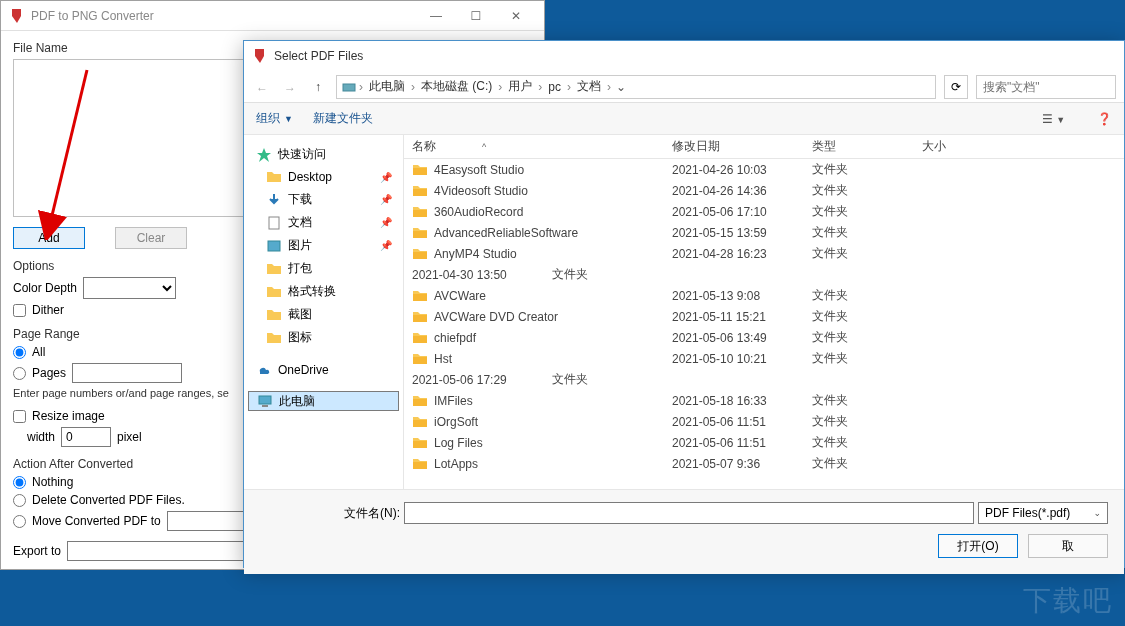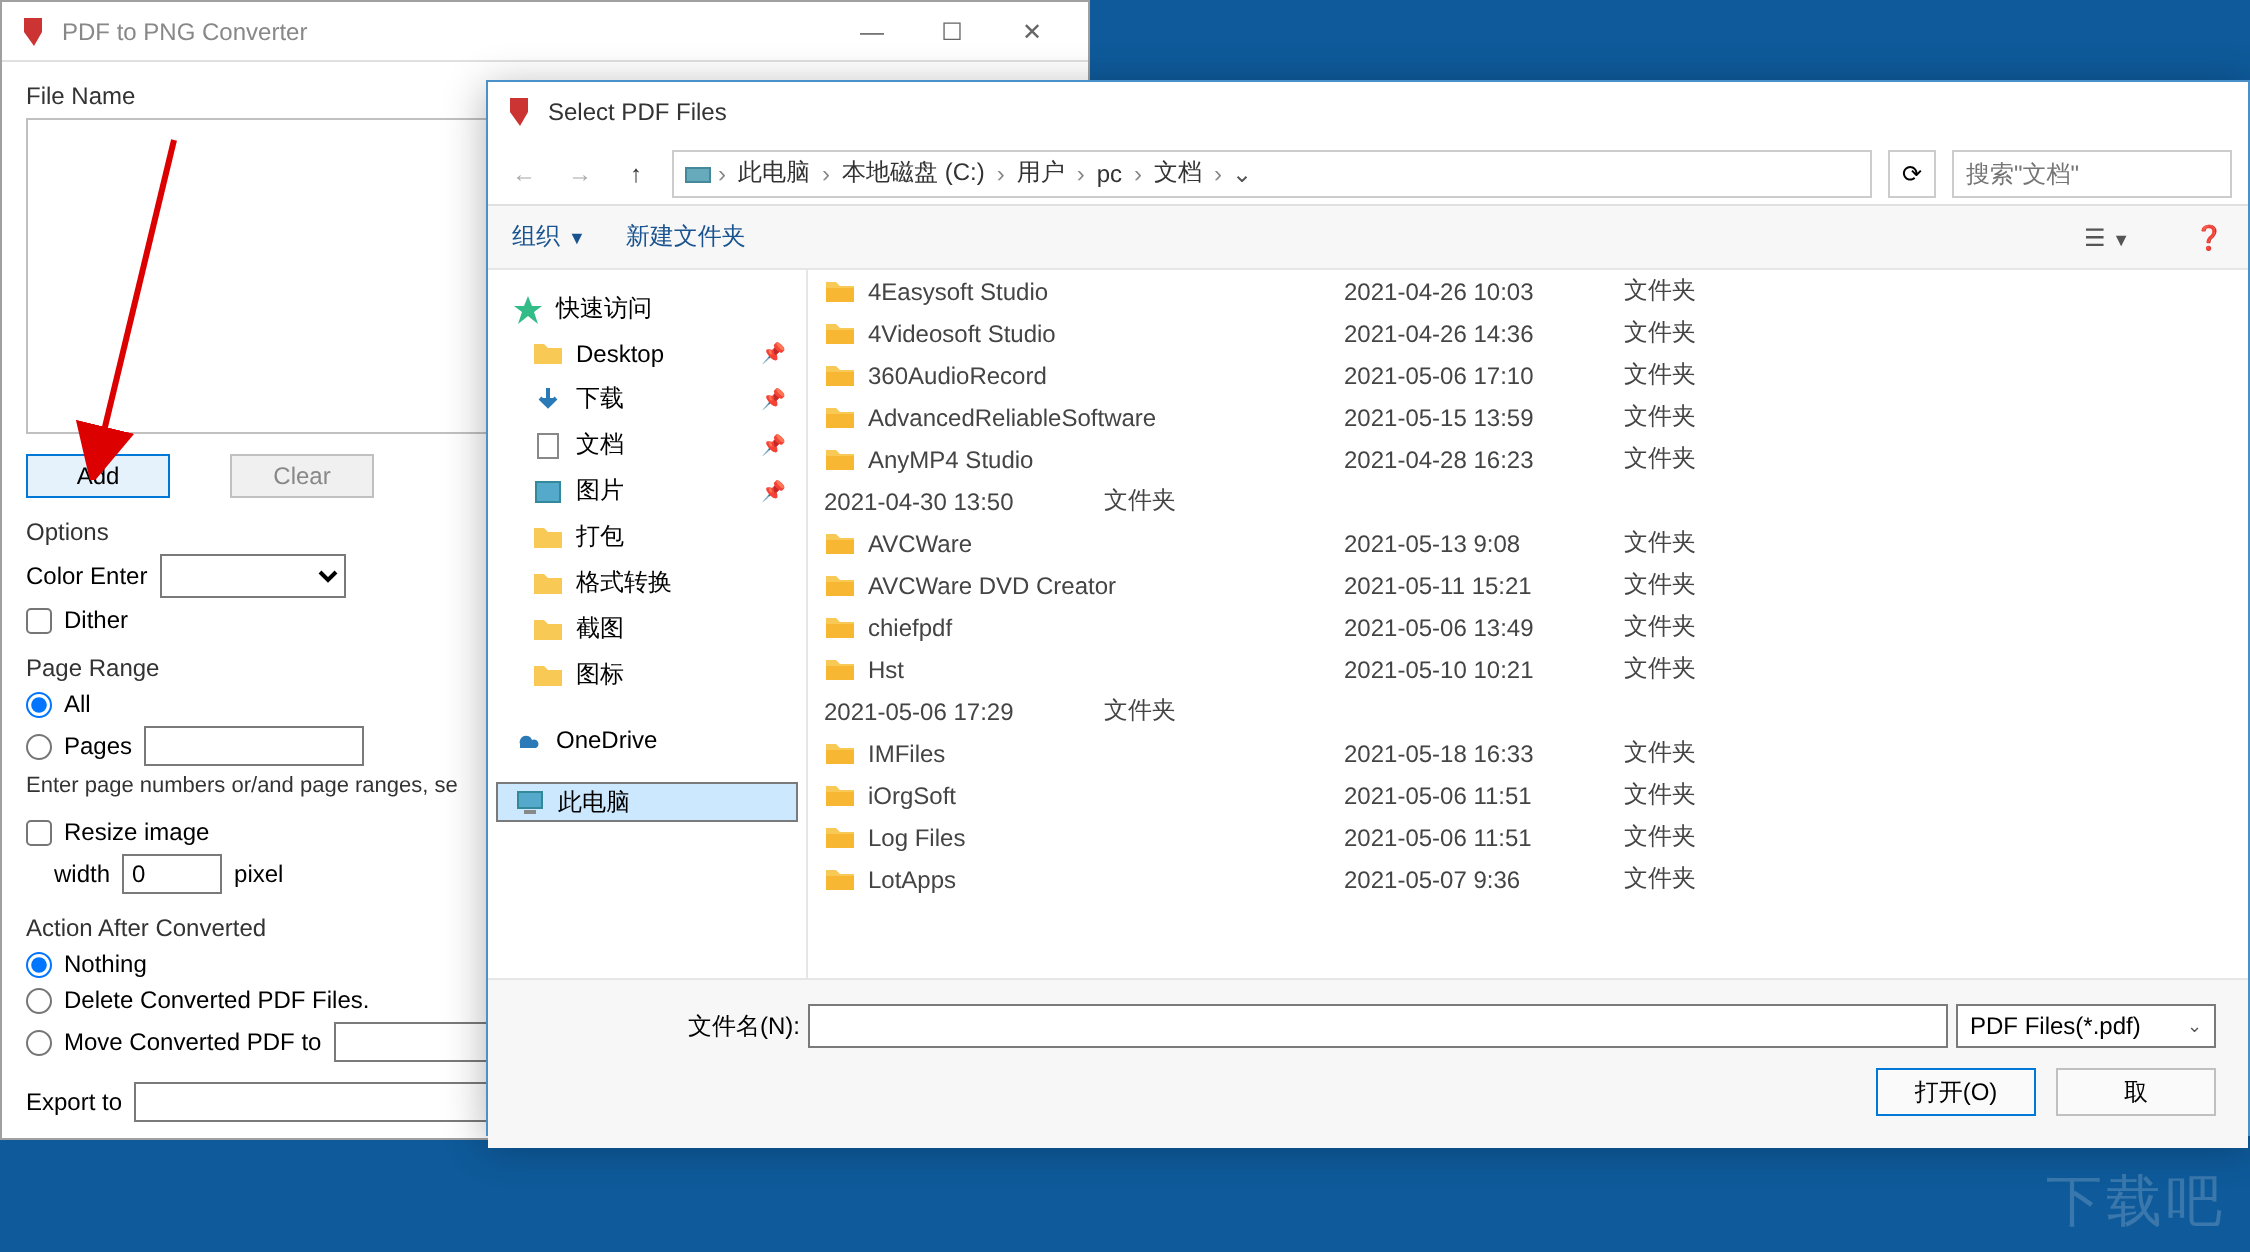--- a/index.html
+++ b/index.html
@@ -97,21 +97,21 @@
         <line x1="50" y1="10" x2="12" y2="168" stroke="#d00" stroke-width="3" marker-end="url(#ah)"></line>
       </svg>
     </div>
     <div class="btnrow">
       <div class="btn">Add</div>
       <div class="btn gray">Clear</div>
     </div>
     <div class="opt-section">
       <div class="group-label">Options</div>
       <div class="opt-row">
-        <span>Color Enter</span>
+        <span>Color Depth</span>
         <select class="sel"><option>True Colors</option></select>
         <span style="margin-left:auto">Resolu</span>
       </div>
       <div class="opt-row">
         <input type="checkbox" class="chk" style="">
         <span>Dither</span>
         <span style="margin-left:auto">Image</span>
       </div>
     </div>
     <div class="opt-section">
@@ -276,20 +276,29 @@
       <div class="tree-item top sel">
           <svg class="tree-ico" viewBox="0 0 16 16">
             <rect x="2" y="3" width="12" height="8" fill="#5ac" stroke="#389"></rect>
             <rect x="5" y="12" width="6" height="2" fill="#888"></rect>
           </svg>
           <span>此电脑</span>
         </div>
       <div style="height:10px"></div>
     </div>
     <div class="files">
+      <div class="files-header">
+        <div class="col col-name">
+            <span>名称</span>
+            <span class="sort-caret" style="margin-left:40px">^</span>
+          </div>
+        <div class="col col-date">修改日期</div>
+        <div class="col col-type">类型</div>
+        <div class="col col-size">大小</div>
+      </div>
       <div id="file-rows">
           <div class="file-row">
             <div class="col col-name">
               <svg class="folder-ico" viewBox="0 0 16 14">
                 <path fill="#f9c956" d="M1 2h5l2 2h7v8H1z"></path>
                 <path fill="#f7b733" d="M1 5h14v7H1z"></path>
               </svg>
               <span>4Easysoft Studio</span>
             </div>
             <div class="col col-date">2021-04-26 10:03</div>

